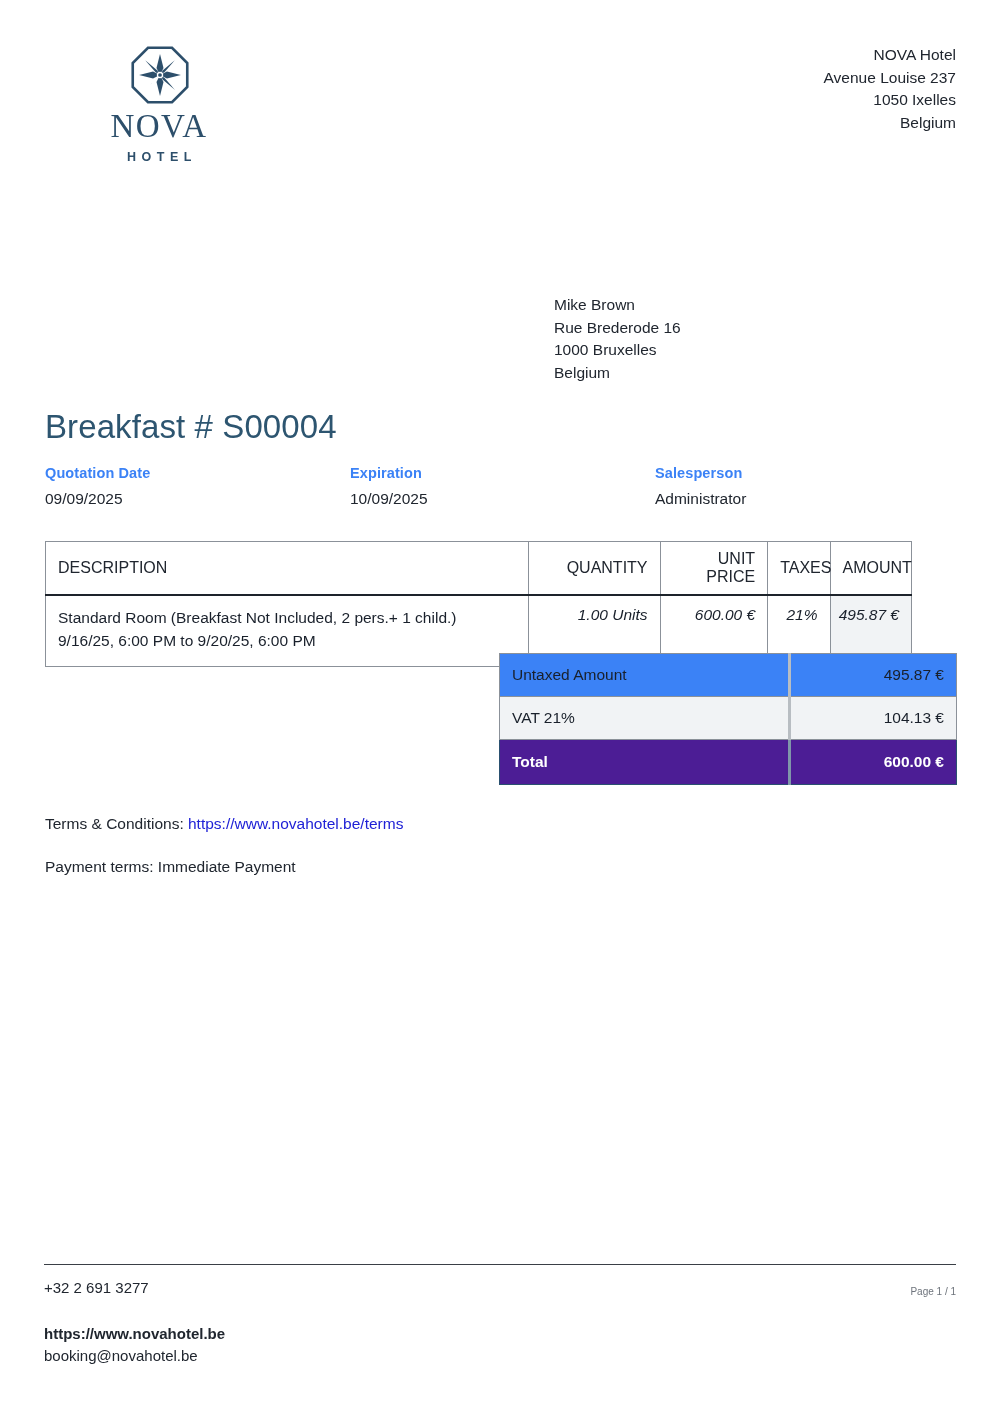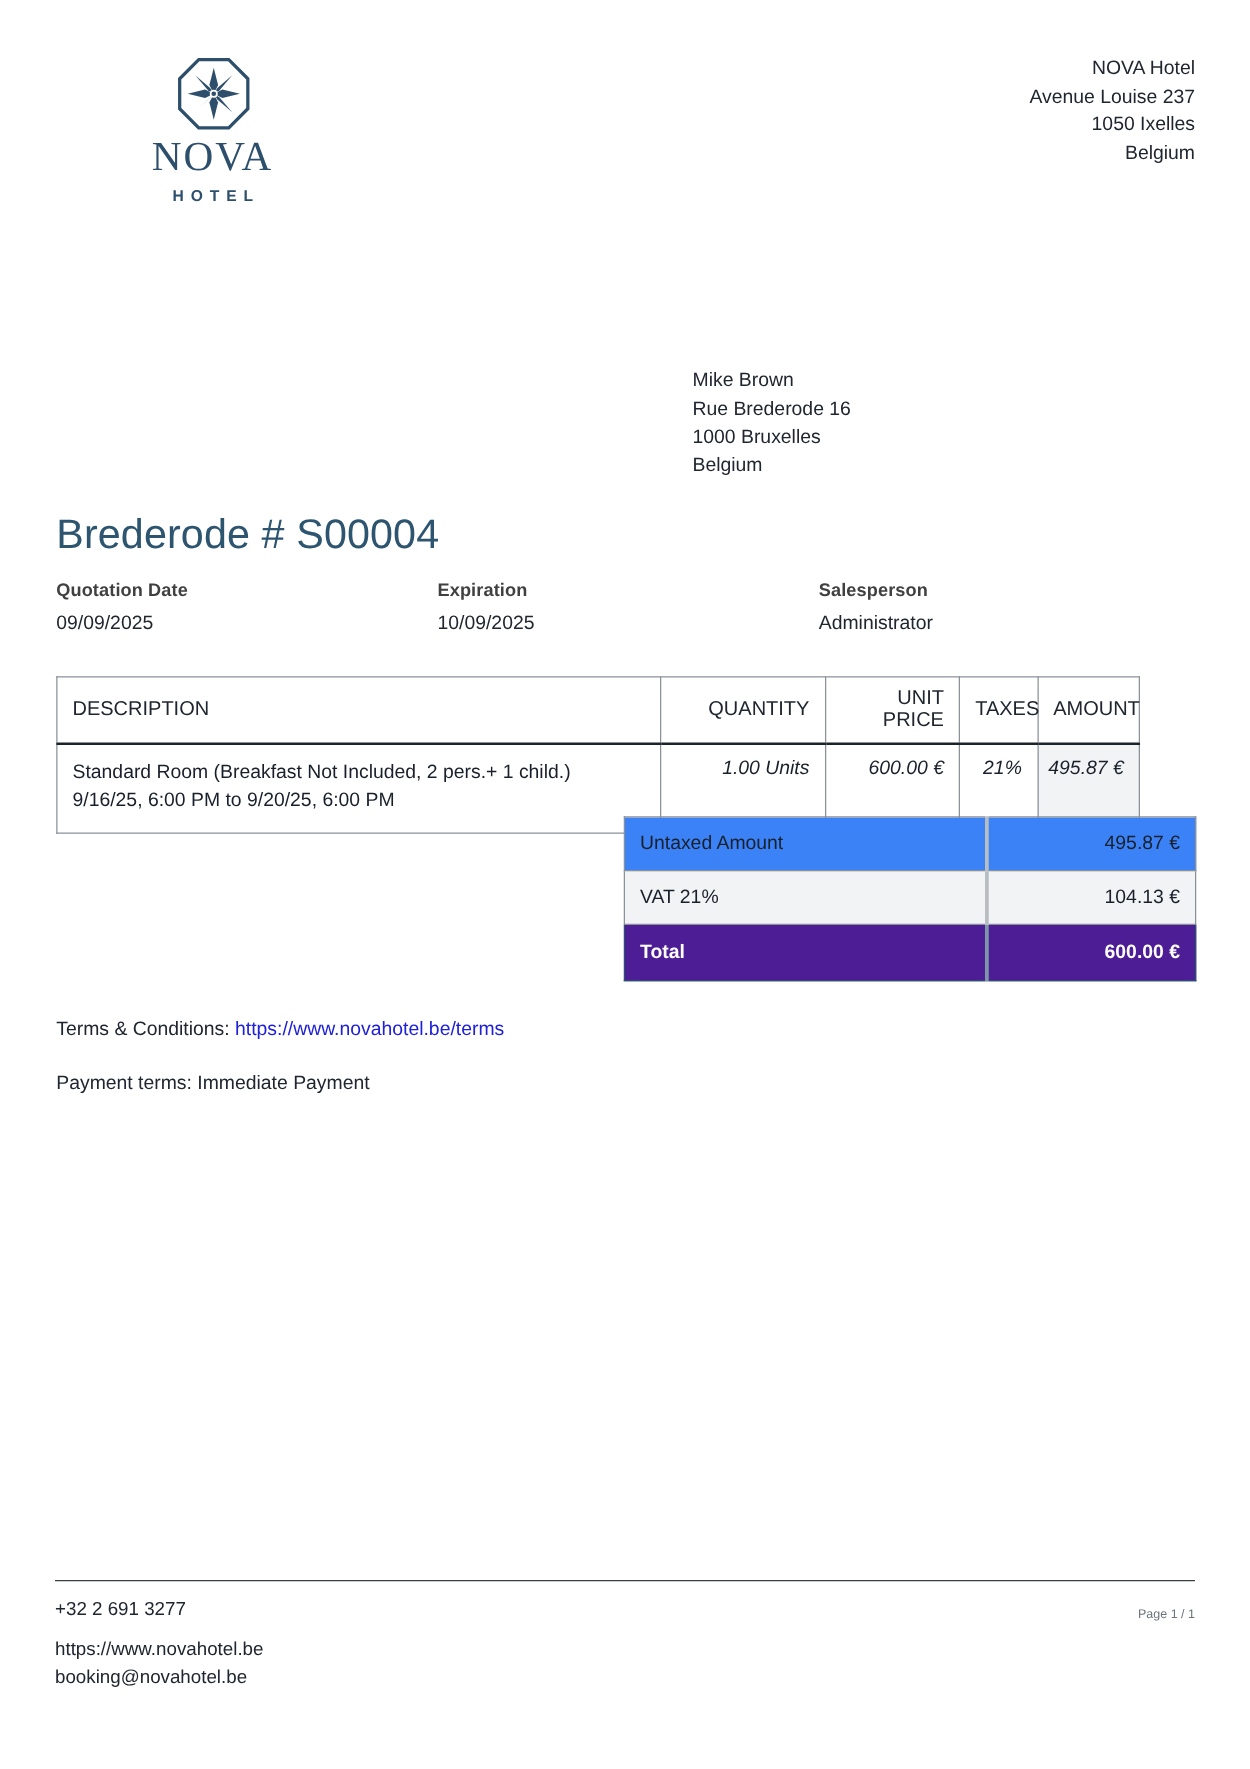--- a/index.html
+++ b/index.html
@@ -26,21 +26,21 @@
 
   
   .doc-header {
     position: absolute;
     left: 0; top: 0;
     width: 1000px;
     height: 180px;
   }
   .logo-block {
     position: absolute;
-    left: 56px;
+    left: 45px;
     top: 46px;
     width: 230px;
     text-align: center;
   }
   .logo-mark {
     width: 58px;
     height: 58px;
     margin: 0 auto 6px auto;
     display: block;
   }
@@ -103,21 +103,21 @@
     top: 463px;
     width: 880px;
     display: flex;
   }
   .meta-col { display: block; }
   .meta-col.c1 { width: 305px; }
   .meta-col.c2 { width: 305px; }
   .meta-col.c3 { width: 270px; }
   .meta-label {
     font-size: 14.5px;
-    color: #404040;
+    color: #3b82f6;
     font-weight: 700;
     line-height: 20px;
     letter-spacing: 0.1px;
   }
   .meta-value {
     font-size: 15.5px;
     color: #20262f;
     line-height: 24px;
     margin-top: 4px;
   }
@@ -232,21 +232,21 @@
     top: 1274px;
     width: 912px;
   }
   .footer-line {
     position: relative;
     font-size: 15px;
     line-height: 22px;
     color: #20262f;
   }
   .footer-line.l1 { margin-top: 3px; }
-  .footer-line.l2 { margin-top: 10px; }
+  .footer-line.l2 { margin-top: 24px; font-weight: bold; }
   .footer-line.l3 { }
   .page-number {
     position: absolute;
     right: 0;
     top: 4px;
     font-size: 10px;
     color: #6d737b;
   }
 </style>
 </head>
@@ -284,21 +284,21 @@
     </div>
   </div>
 
   <div class="customer-address">
     <div>Mike Brown</div>
     <div>Rue Brederode 16</div>
     <div>1000 Bruxelles</div>
     <div>Belgium</div>
   </div>
 
-  <div class="doc-title">Brederode # S00004</div>
+  <div class="doc-title">Breakfast # S00004</div>
 
   <div class="meta-row">
     <div class="meta-col c1">
       <div class="meta-label">Quotation Date</div>
       <div class="meta-value">09/09/2025</div>
     </div>
     <div class="meta-col c2">
       <div class="meta-label">Expiration</div>
       <div class="meta-value">10/09/2025</div>
     </div>

